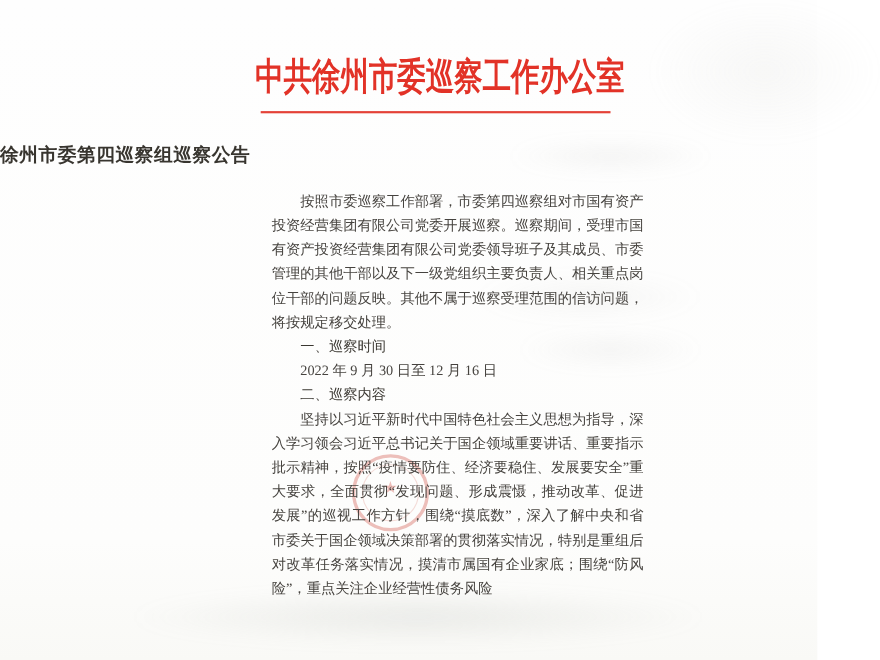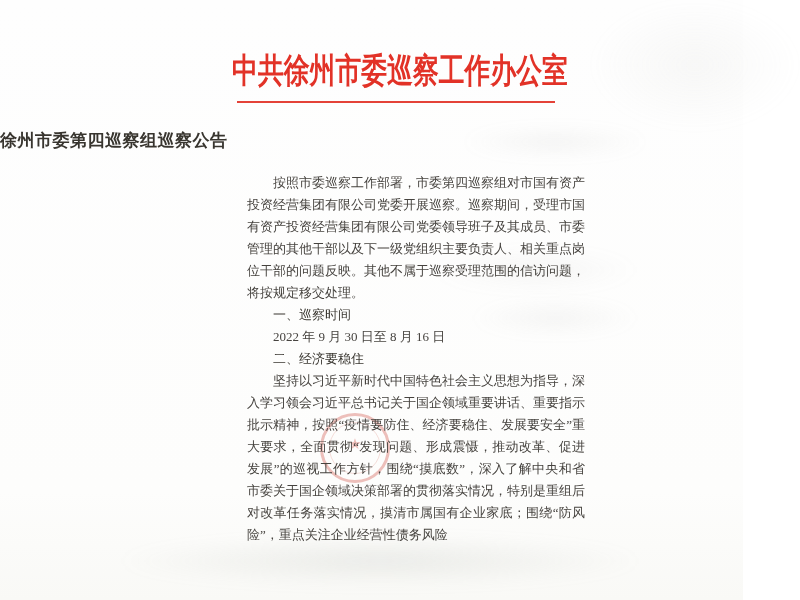--- a/index.html
+++ b/index.html
@@ -104,18 +104,18 @@
 
   <div class="seal">
     <div class="seal-ring"></div>
     <div class="seal-ring-inner"></div>
     <div class="seal-star">★</div>
   </div>
 
   <div class="body-block">
     <p class="just">按照市委巡察工作部署，市委第四巡察组对市国有资产投资经营集团有限公司党委开展巡察。巡察期间，受理市国有资产投资经营集团有限公司党委领导班子及其成员、市委管理的其他干部以及下一级党组织主要负责人、相关重点岗位干部的问题反映。其他不属于巡察受理范围的信访问题，将按规定移交处理。</p>
     <p class="bold">一、巡察时间</p>
-    <p>2022 年 9 月 30 日至 8 月 16 日</p>
-    <p class="bold">二、经济要稳住</p>
+    <p>2022 年 9 月 30 日至 12 月 16 日</p>
+    <p class="bold">二、巡察内容</p>
     <p class="just">坚持以习近平新时代中国特色社会主义思想为指导，深入学习领会习近平总书记关于国企领域重要讲话、重要指示批示精神，按照“疫情要防住、经济要稳住、发展要安全”重大要求，全面贯彻“发现问题、形成震慑，推动改革、促进发展”的巡视工作方针，围绕“摸底数”，深入了解中央和省市委关于国企领域决策部署的贯彻落实情况，特别是重组后对改革任务落实情况，摸清市属国有企业家底；围绕“防风险”，重点关注企业经营性债务风险</p>
   </div>
 
 </div>
 
 </body></html>

